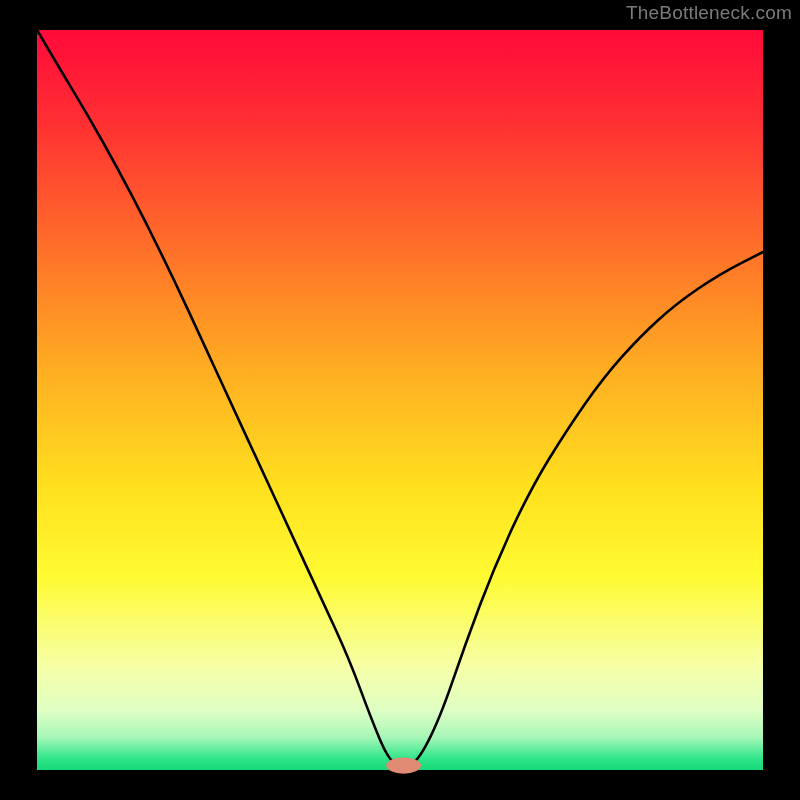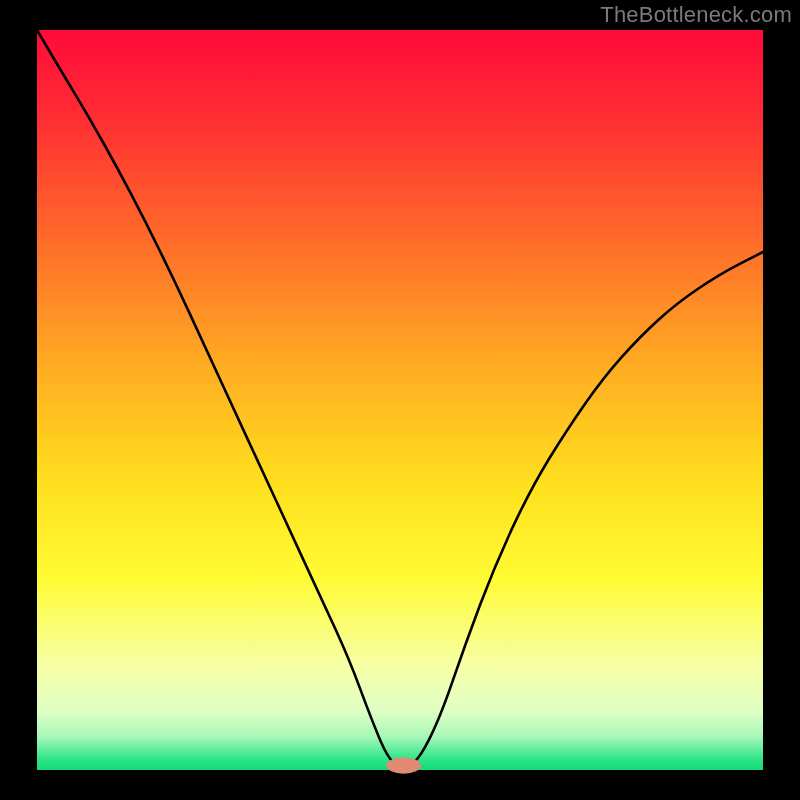--- a/index.html
+++ b/index.html
@@ -15,21 +15,21 @@
     position: relative;
     width: 800px;
     height: 800px;
     background: #000;
   }
   .attribution {
     position: absolute;
     top: 2px;
     right: 8px;
     color: #7a7a7a;
-    font-size: 22px;
+    font-size: 19px;
     font-weight: 500;
     letter-spacing: 0.2px;
     z-index: 5;
   }
   svg.plot {
     position: absolute;
     top: 0;
     left: 0;
     width: 800px;
     height: 800px;

